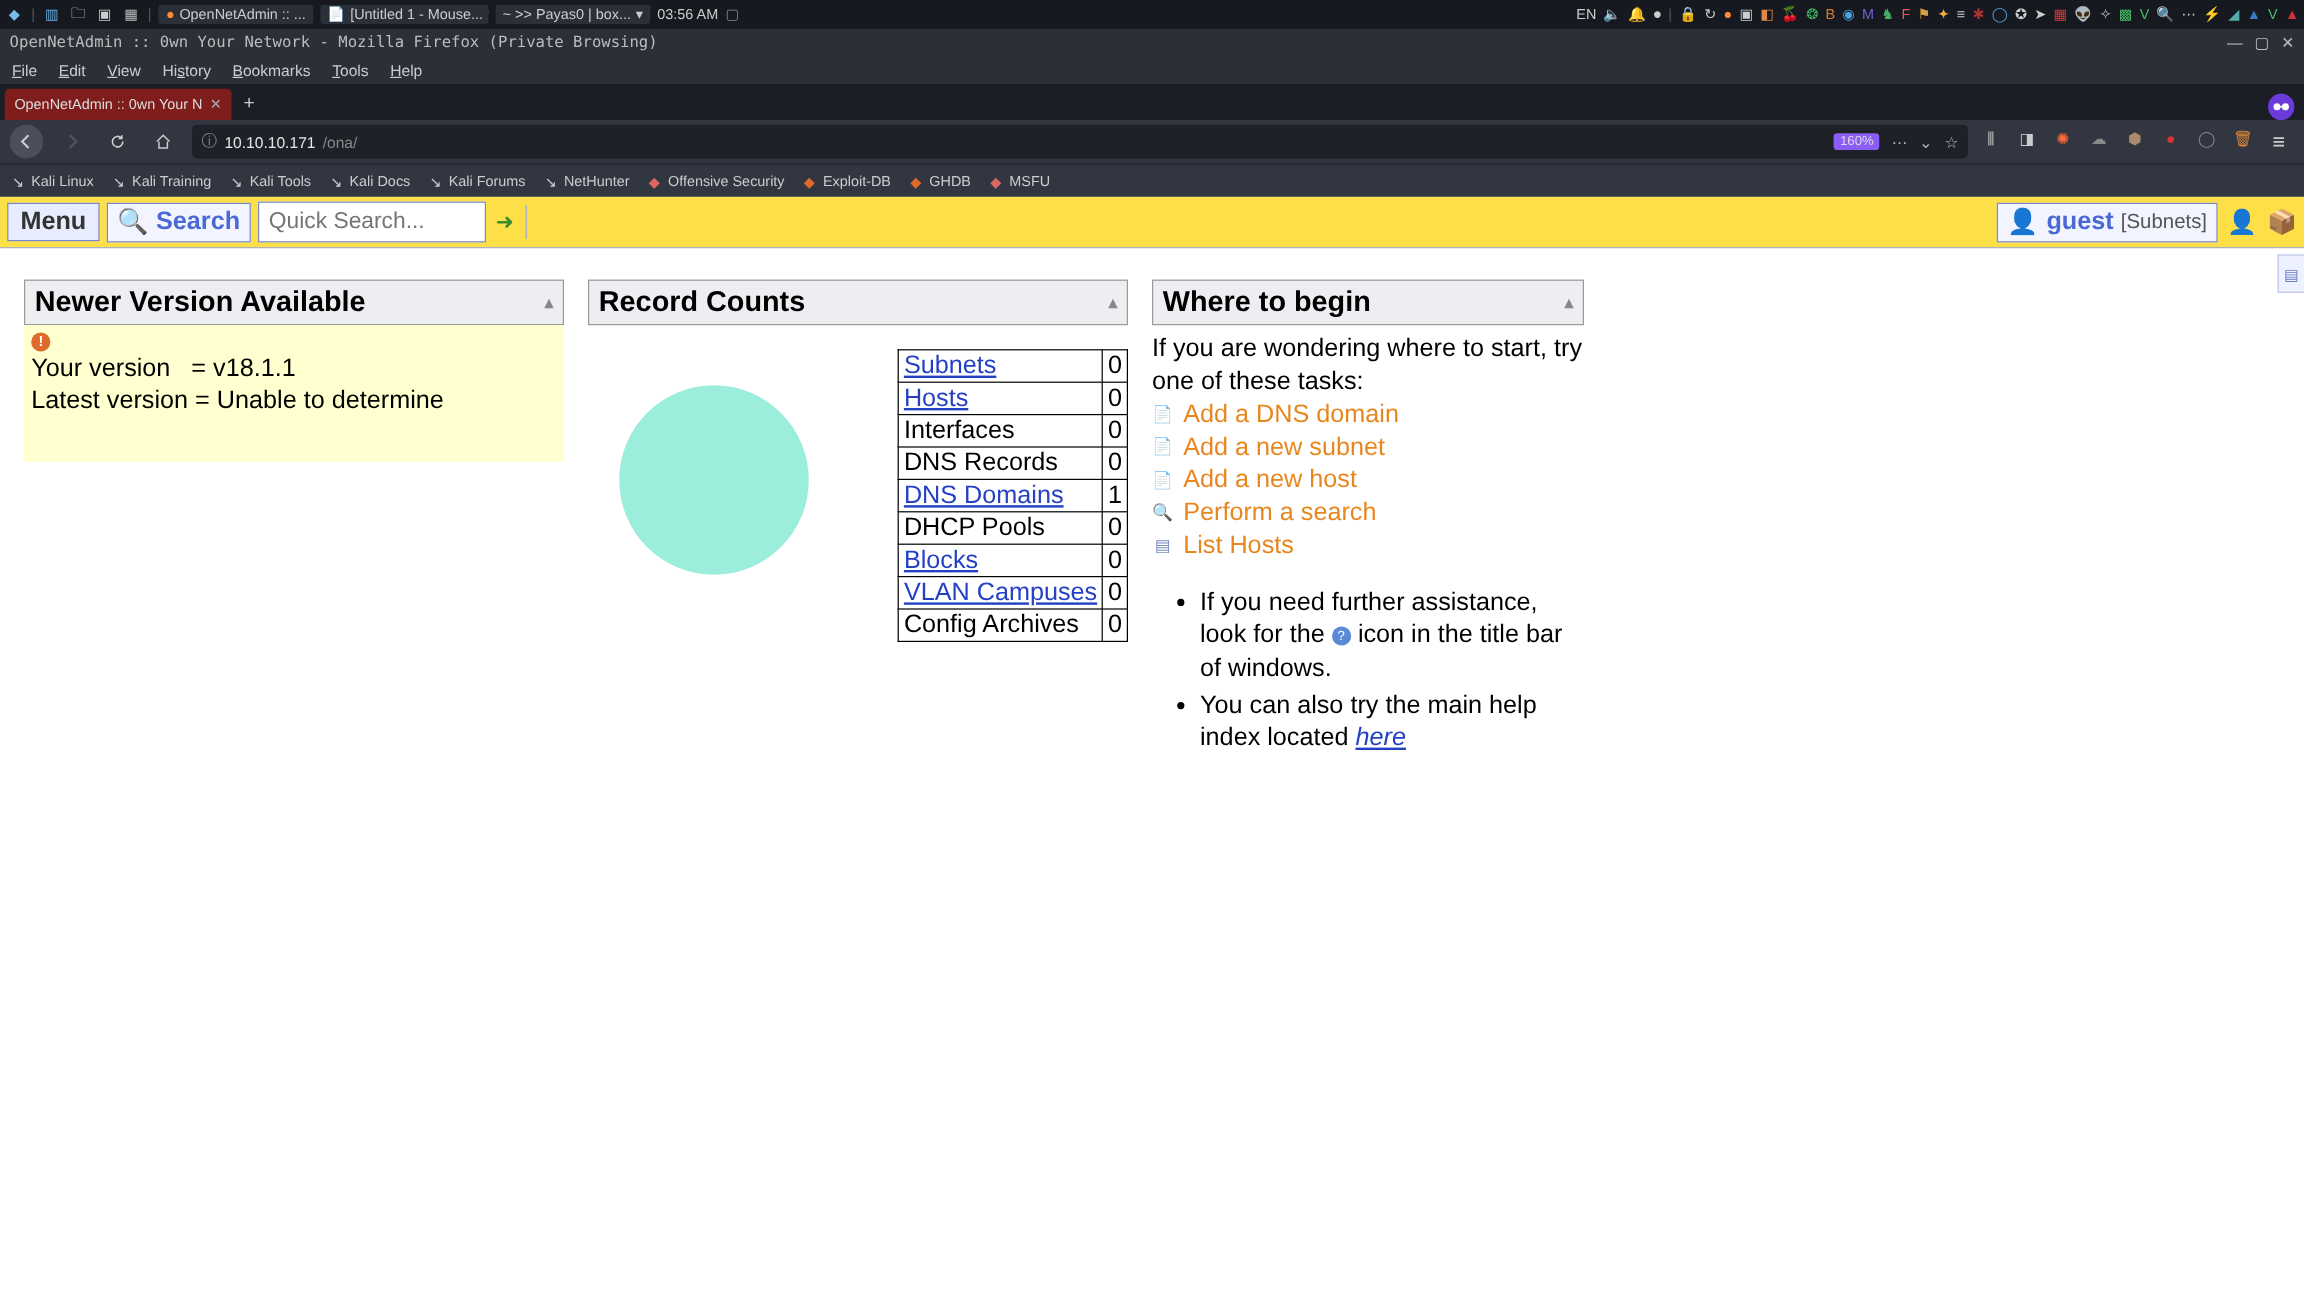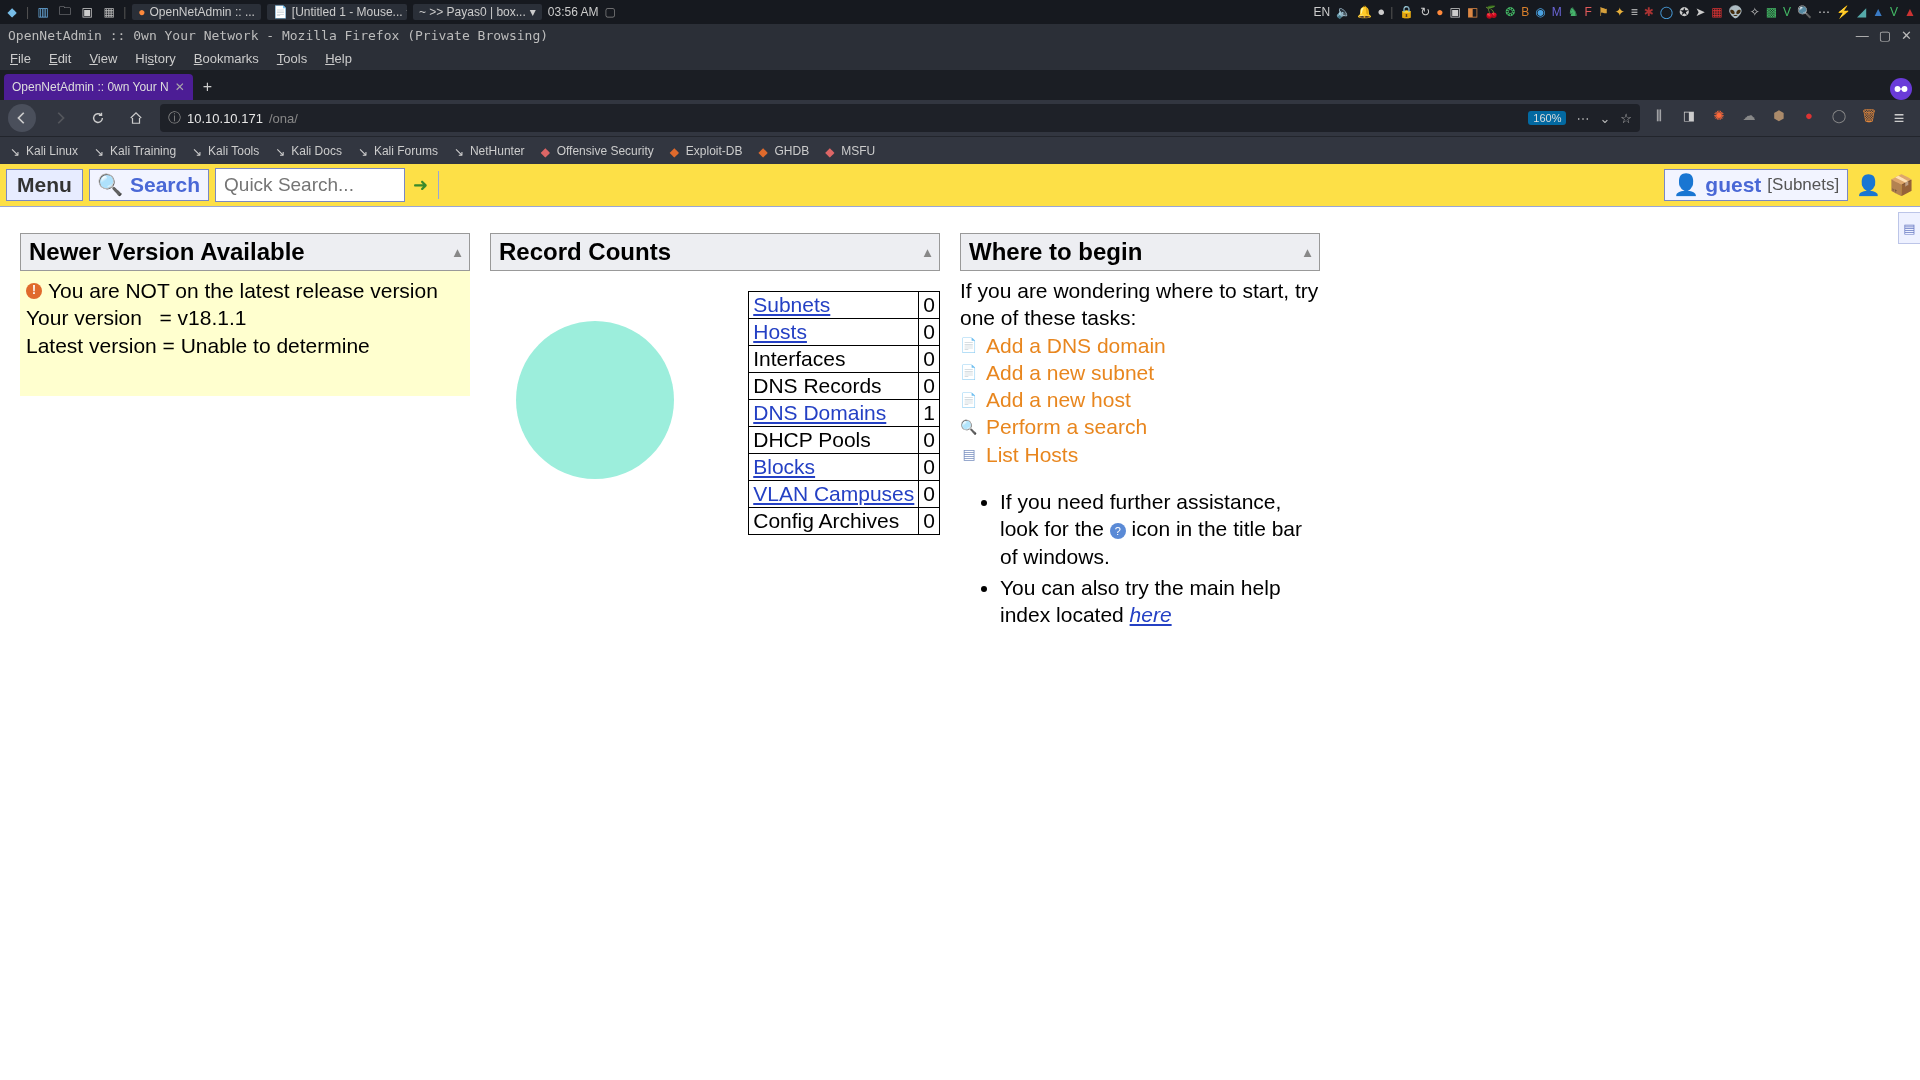--- a/index.html
+++ b/index.html
@@ -61,21 +61,21 @@
 
 .ff-tabstrip {
   height: 30px;
   background: #1b1e24;
   display:flex;
   align-items:flex-end;
   padding-left:4px;
   gap:2px;
 }
 .ff-tab {
-  background:#4c1d95;
+  background:#7f1d1d;
   color:#ddd;
   height:26px;
   padding:4px 8px;
   font-size:12px;
   display:flex;
   align-items:center;
   gap:6px;
   border-top-left-radius:4px;
   border-top-right-radius:4px;
   max-width:200px;
@@ -114,21 +114,21 @@
   display:flex;
   align-items:center;
   padding:0 8px;
   color:#bbb;
   font-size:13px;
   gap:6px;
 }
 .urlbar .host { color:#e6e6e6; }
 .urlbar .path { color:#888; }
 .urlbar .right-controls { margin-left:auto; display:flex; gap:10px; align-items:center; }
-.zoom-badge { background:#0369a1; color:#ddd; border-radius:3px; padding:1px 5px; font-size:11px;}
+.zoom-badge { background:#8b5cf6; color:#ddd; border-radius:3px; padding:1px 5px; font-size:11px;}
 .ff-navbar .right-icons { display:flex; gap:12px; padding-right:4px; }
 .ff-navbar .right-icons span { width:18px; text-align:center; }
 .hamburger { font-size:18px; }
 
 
 .ff-bookmarks {
   height:28px;
   background:#323640;
   border-top:1px solid #22252c;
   display:flex;
@@ -499,21 +499,20 @@
   <div class="ona-main">
 
     <div class="ona-panel panel-version">
       <div class="hdr">
         <span>Newer Version Available</span>
         <span class="collapse-icon">▴</span>
       </div>
       <div class="version-body">
         <div class="warn-line">
           <span class="warn-dot">!</span>
-          <span>You are NOT on the latest release version</span>
         </div>
         <div><span>Your version</span>&nbsp;&nbsp;&nbsp;= <span>v18.1.1</span></div>
         <div><span>Latest version</span> = <span>Unable to determine</span></div>
         <br>
       </div>
     </div>
 
     <div class="ona-panel panel-records">
       <div class="hdr">
         <span>Record Counts</span>

